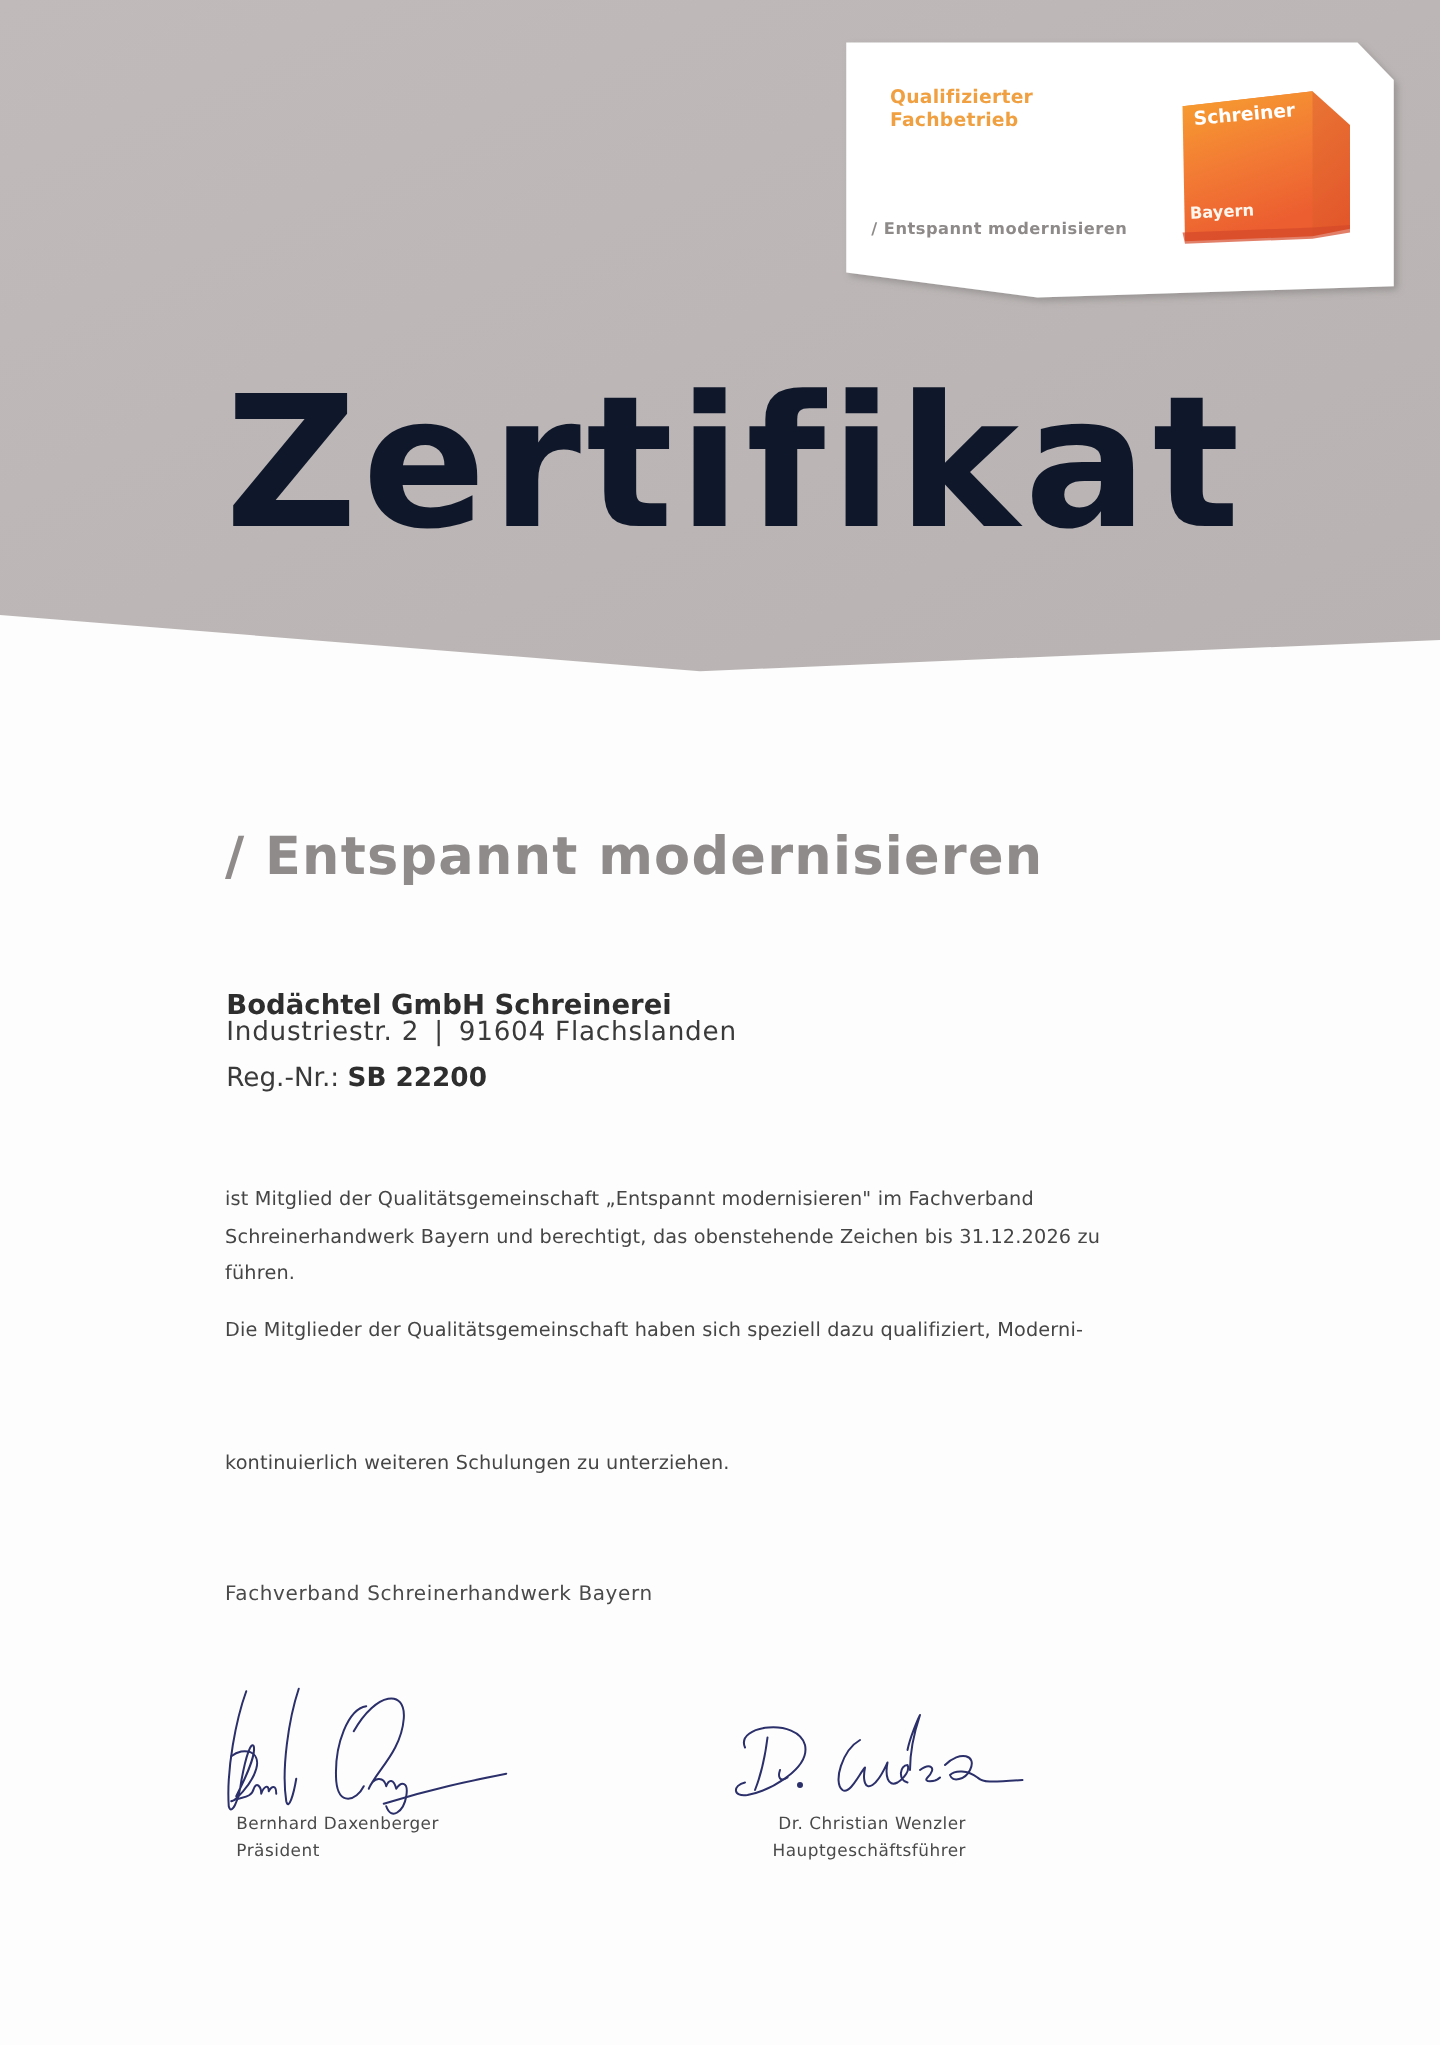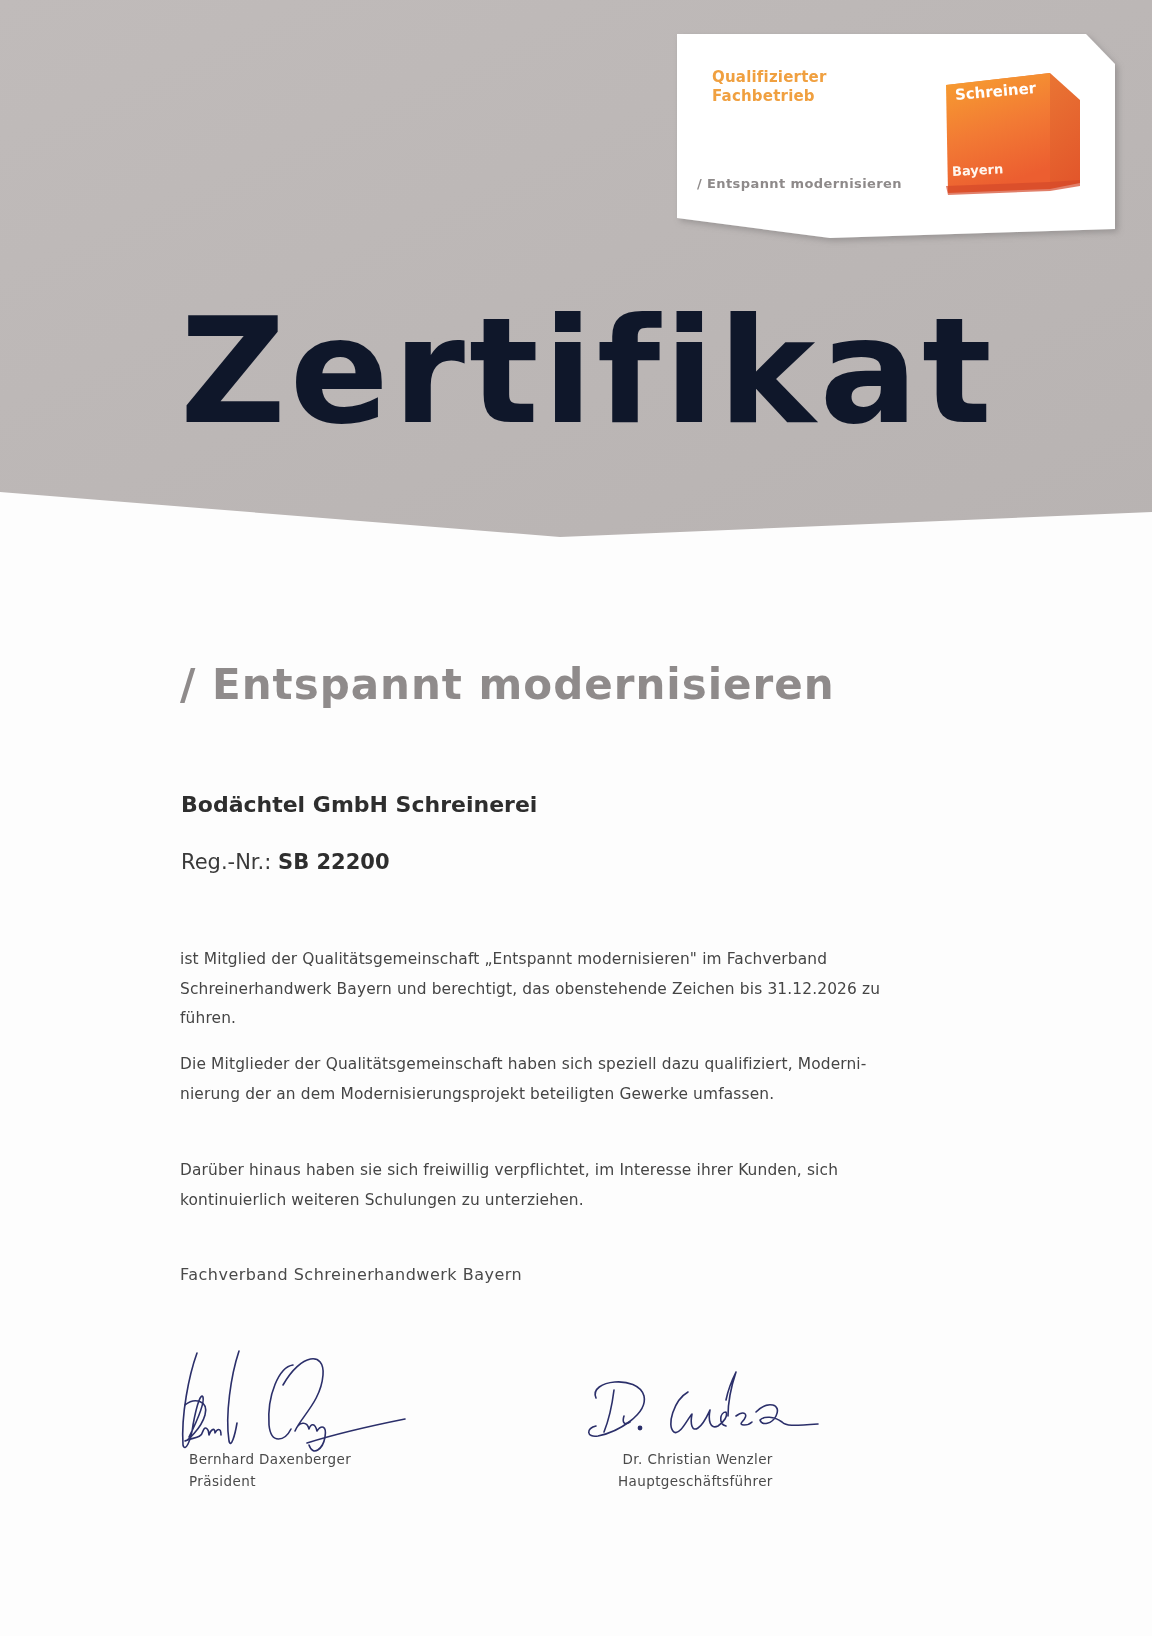--- a/index.html
+++ b/index.html
@@ -146,36 +146,37 @@
     <div class="logo-tagline">/  Entspannt modernisieren</div>
     <div class="cube-label-top">Schreiner</div>
     <div class="cube-label-bottom">Bayern</div>
   </div>
 
   <div class="title-big">Zertifikat</div>
 
   <div class="subtitle">/ Entspannt modernisieren</div>
 
   <div class="company-name">Bodächtel GmbH Schreinerei</div>
+  <div class="company-address">
+    <span>Industriestr. 2</span><span class="sep">|</span><span>91604 Flachslanden</span>
+  </div>
   <div class="company-reg">
     <span>Reg.-Nr.:</span>
     <b>SB 22200</b>
   </div>
 
   <div class="body-text p1">
     <span>ist Mitglied der Qualitätsgemeinschaft „Entspannt modernisieren" im Fachverband</span>
     <span>Schreinerhandwerk Bayern und berechtigt, das obenstehende Zeichen bis 31.12.2026 zu</span>
     <span>führen.</span>
   </div>
   <div class="body-text p2">
     <span>Die Mitglieder der Qualitätsgemeinschaft haben sich speziell dazu qualifiziert, Moderni-</span>
-    <span>nierung der an dem Modernisierungsprojekt beteiligten Gewerke umfassen.</span>
   </div>
   <div class="body-text p3">
-    <span>Darüber hinaus haben sie sich freiwillig verpflichtet, im Interesse ihrer Kunden, sich</span>
     <span>kontinuierlich weiteren Schulungen zu unterziehen.</span>
   </div>
 
   <div class="place-date">
     <span>Fachverband Schreinerhandwerk Bayern</span>
   </div>
 
   <div class="sig sig-1">
     <svg width="240" height="120" viewBox="0 0 240 120" fill="none" stroke="#2b2f6a" stroke-width="1.6" stroke-linecap="round" stroke-linejoin="round">
       <path d="M22,8 C14,30 6,70 8,100 C10,108 16,96 18,80 C22,58 26,48 28,52 C30,60 20,80 14,92"></path>

